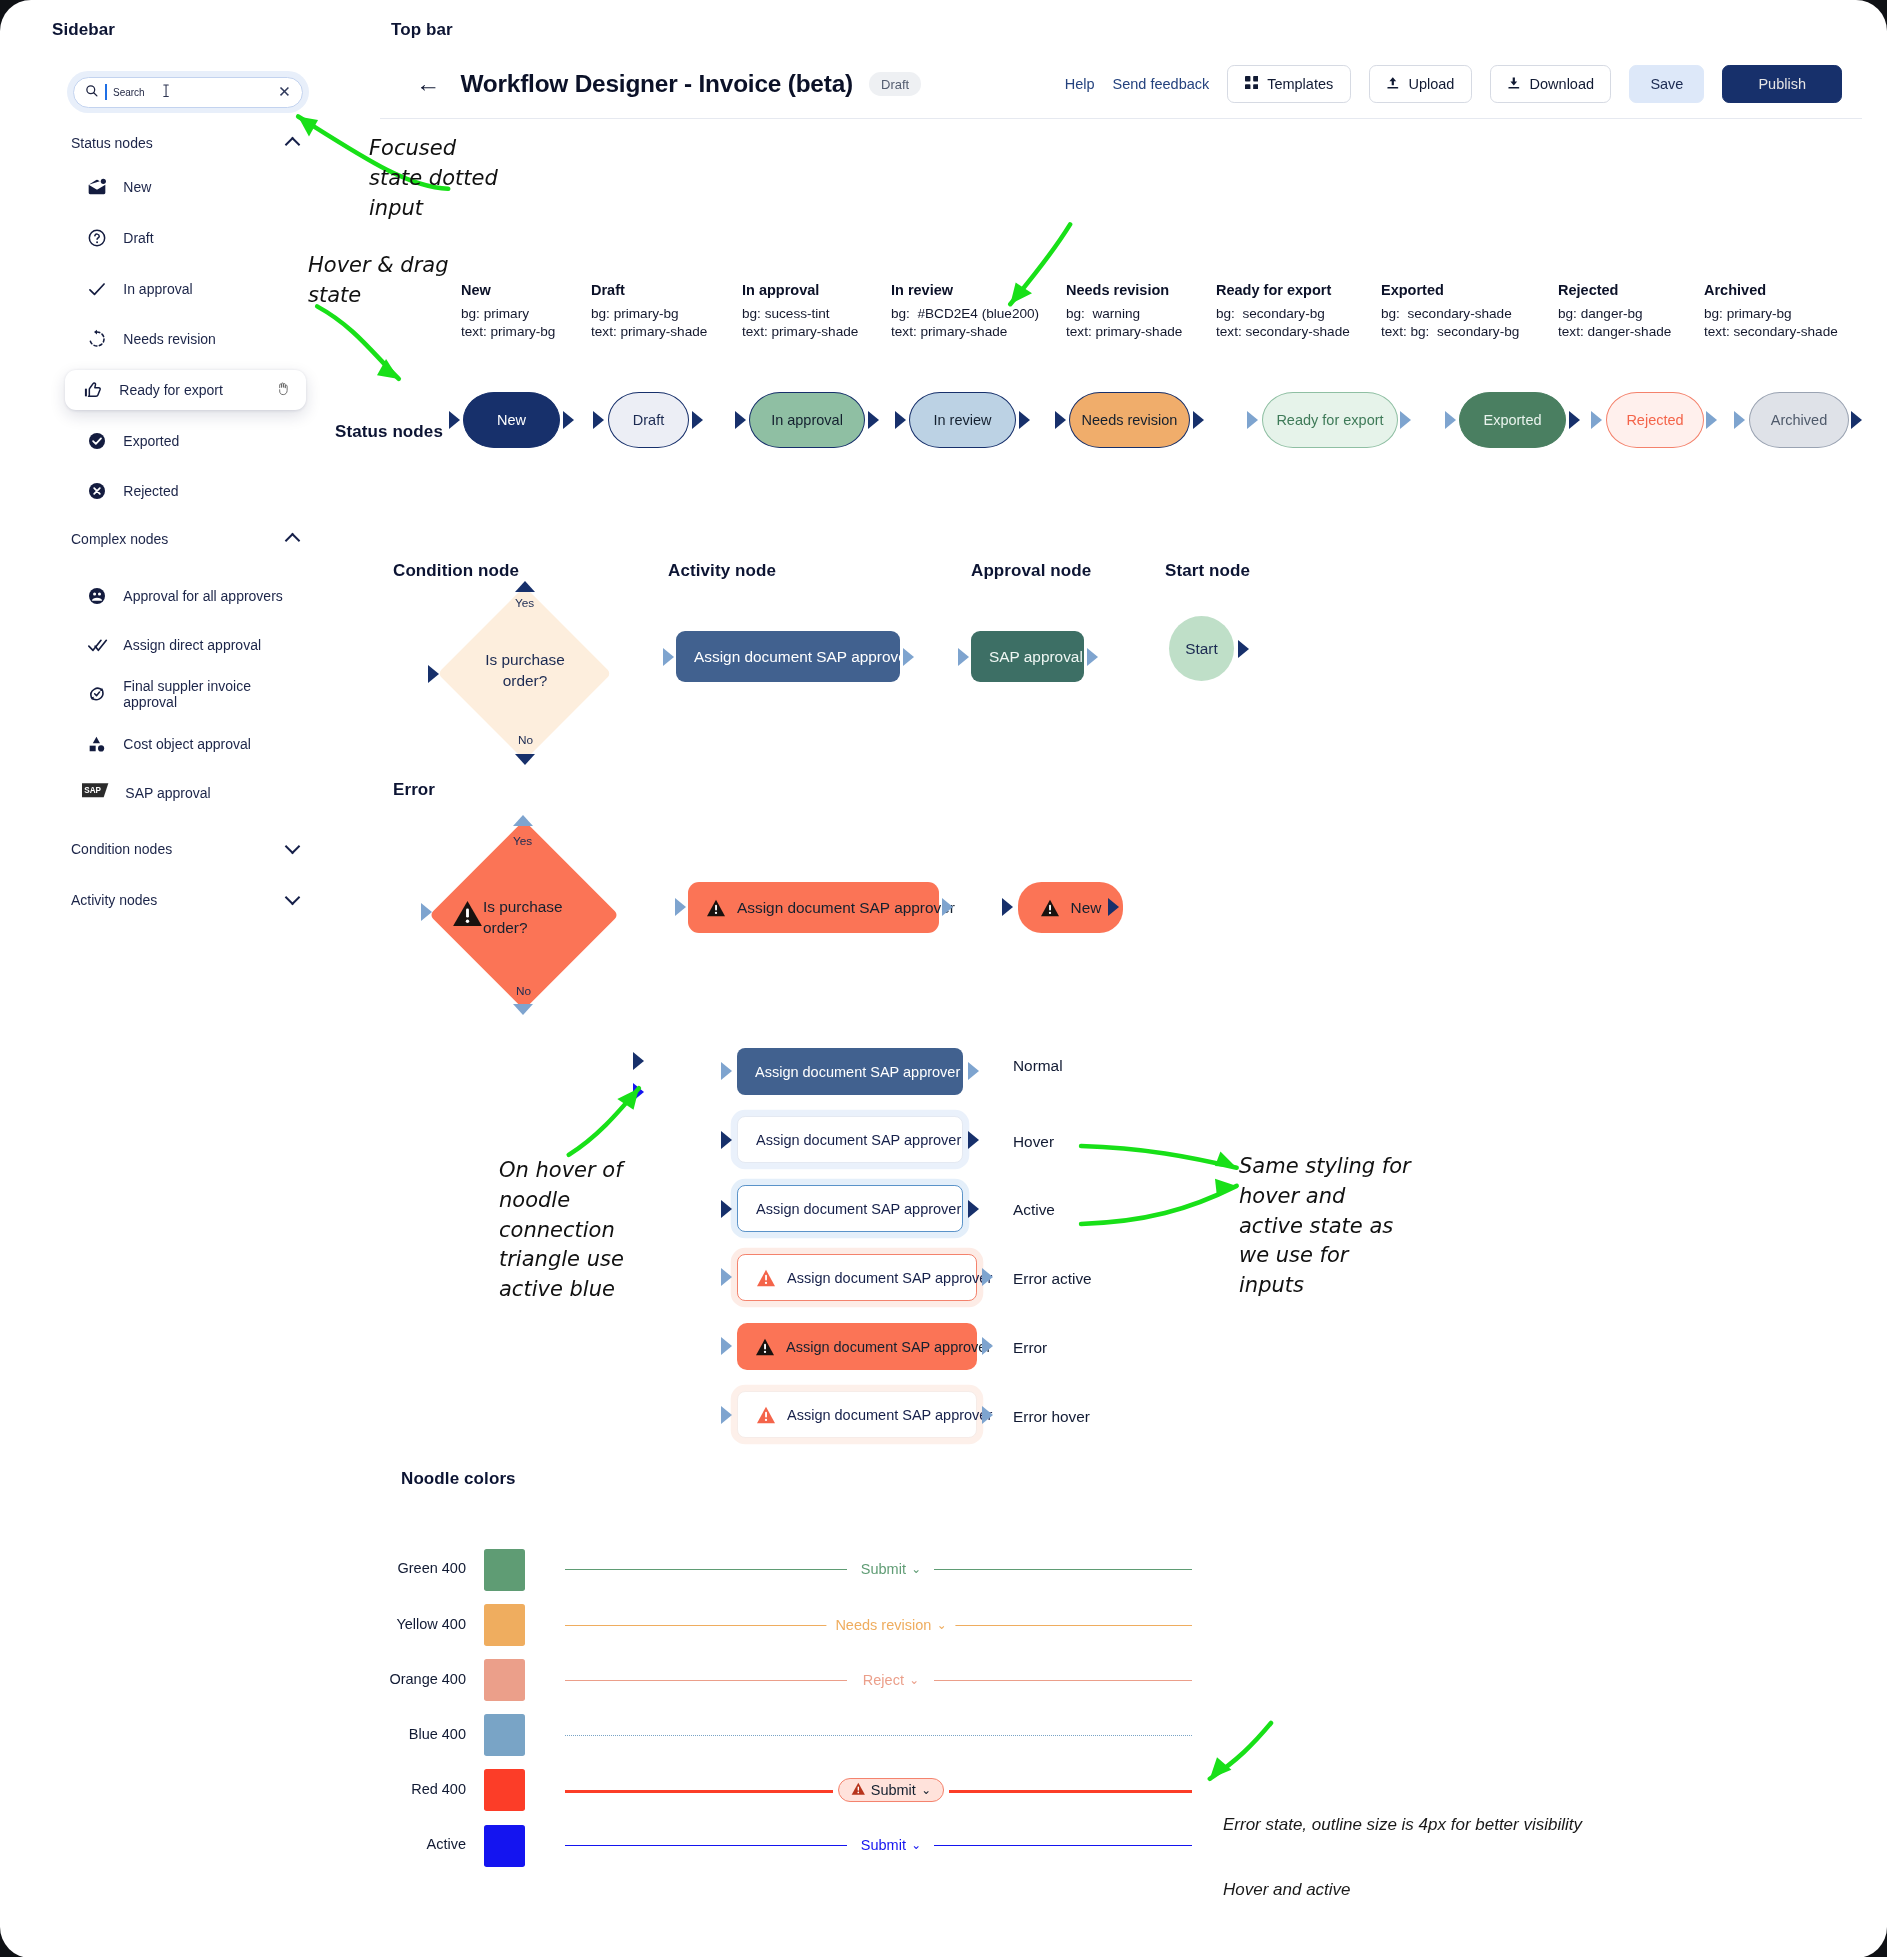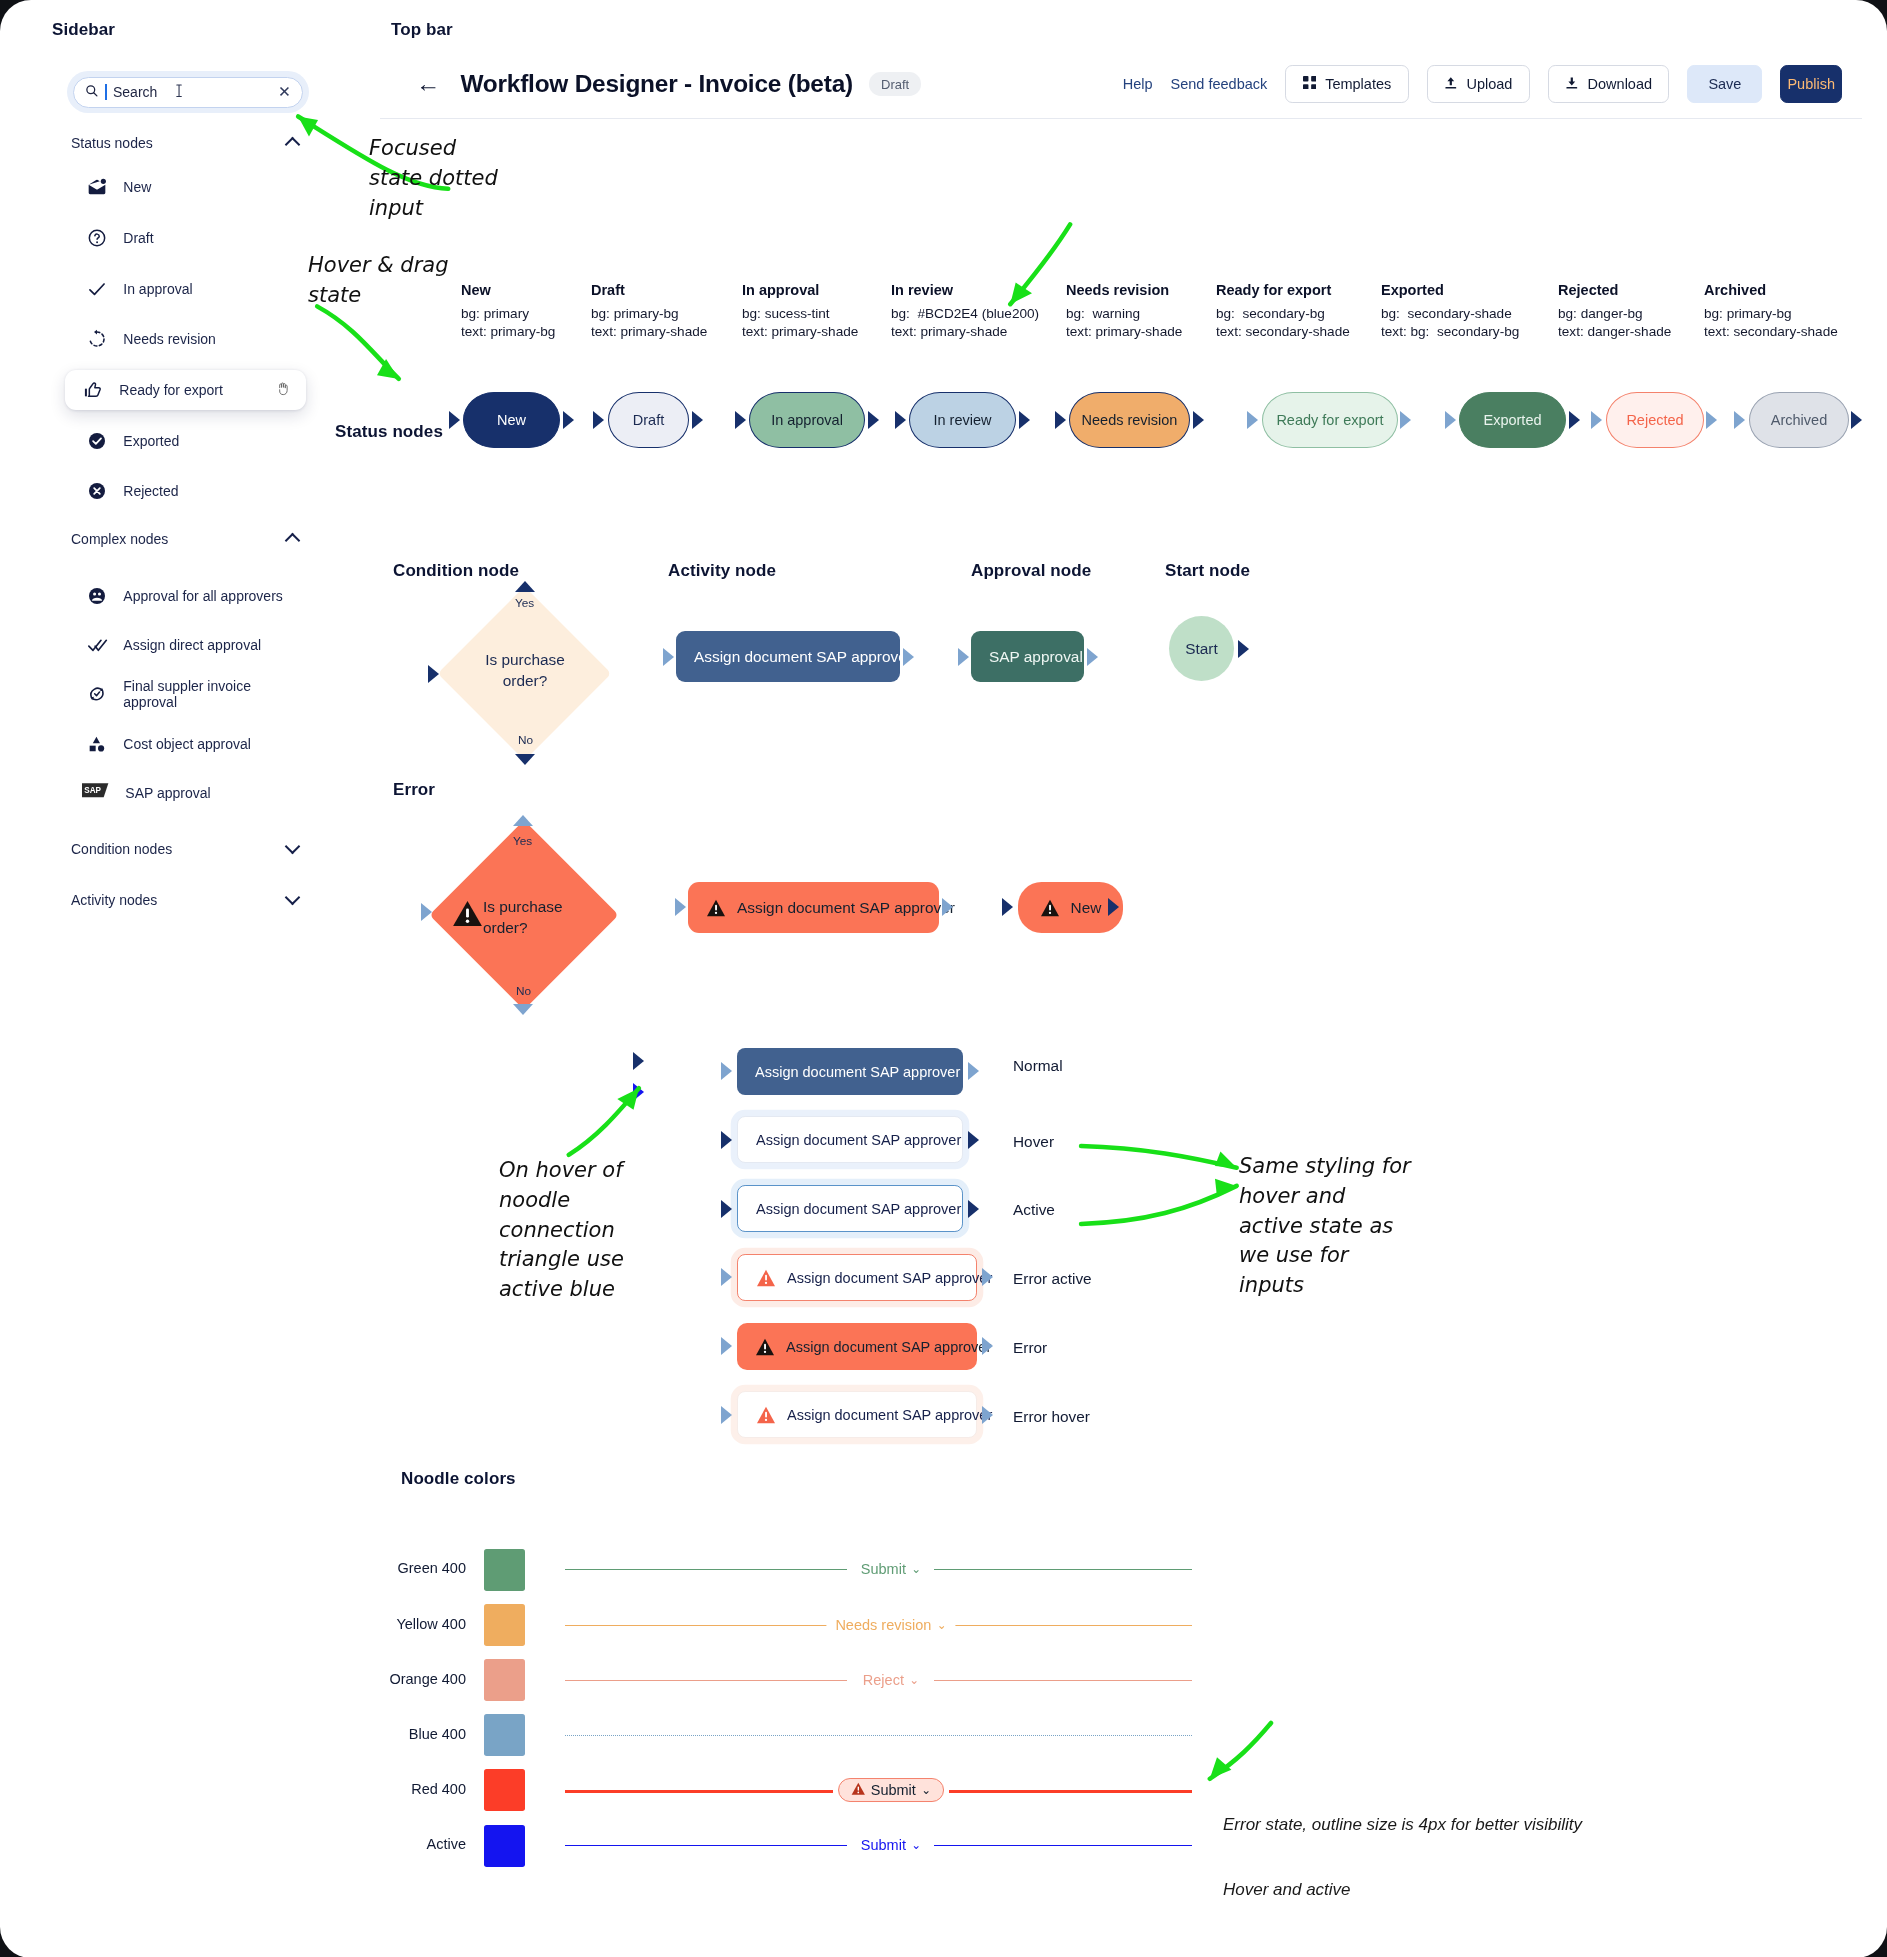--- a/index.html
+++ b/index.html
@@ -42,21 +42,21 @@
     position:absolute; left:67px; top:71px; width:242px; height:42px;
     border-radius:22px; background:#e8effa;
     display:flex; align-items:center; justify-content:center;
   }
   .search-box {
     width:230px; height:31px; background:#fff;
     border:1.4px solid #c3d3ef; border-radius:18px;
     display:flex; align-items:center; gap:6.3px; padding:0 11px;
   }
   .search-caret { width:1.8px; height:15.4px; background:#1f6fe5; }
-  .search-ph { font-size:14px; color:#1d2340; }
+  .search-ph { font-size:10px; color:#1d2340; }
   .search-clear { margin-left:auto; font-size:15.4px; color:#303a5c; cursor:pointer; line-height:1; }
 
   .grp-head {
     position:absolute; left:71px; width:228px; height:27px;
     display:flex; align-items:center; justify-content:space-between;
     font-size:14px; color:#1b2448; font-weight:400;
   }
   .chev { width:12.7px; height:12.7px; position:relative; }
   .chev::before{
     content:""; position:absolute; left:0.9px; top:2.7px; width:9px; height:9px;
@@ -92,21 +92,21 @@
     font-size:13px; padding:4.5px 11.8px; border-radius:11.8px;
   }
   .tb-right { margin-left:auto; display:flex; align-items:center; gap:18px; }
   .tb-link { font-size:14.5px; color:#24427e; cursor:pointer; }
   .tb-btn {
     height:38px; padding:0 16.3px; border:0.9px solid #d6dae3; border-radius:7.2px;
     background:#fff; color:#111a33; font-size:14.5px;
     display:flex; align-items:center; gap:9px; cursor:pointer;
   }
   .tb-btn.save { background:#dde8f9; border-color:#dde8f9; color:#1b2a52; padding:0 20px; }
-  .tb-btn.publish { background:#17306b; border-color:#17306b; color:#fdba74; padding:0 6px; }
+  .tb-btn.publish { background:#17306b; border-color:#17306b; color:#e5e5e5; padding:0 35px; }
 
   
   .spec-col { position:absolute; width:190px; }
   .spec-name { font-size:14.5px; font-weight:700; color:#0b1128; margin-bottom:7.2px; }
   .spec-line { font-size:13.6px; color:#14192e; line-height:1.34; white-space:pre; }
 
   
   .pill {
     position:absolute; height:56px; border-radius:31px/50%;
     display:flex; align-items:center; justify-content:center;

